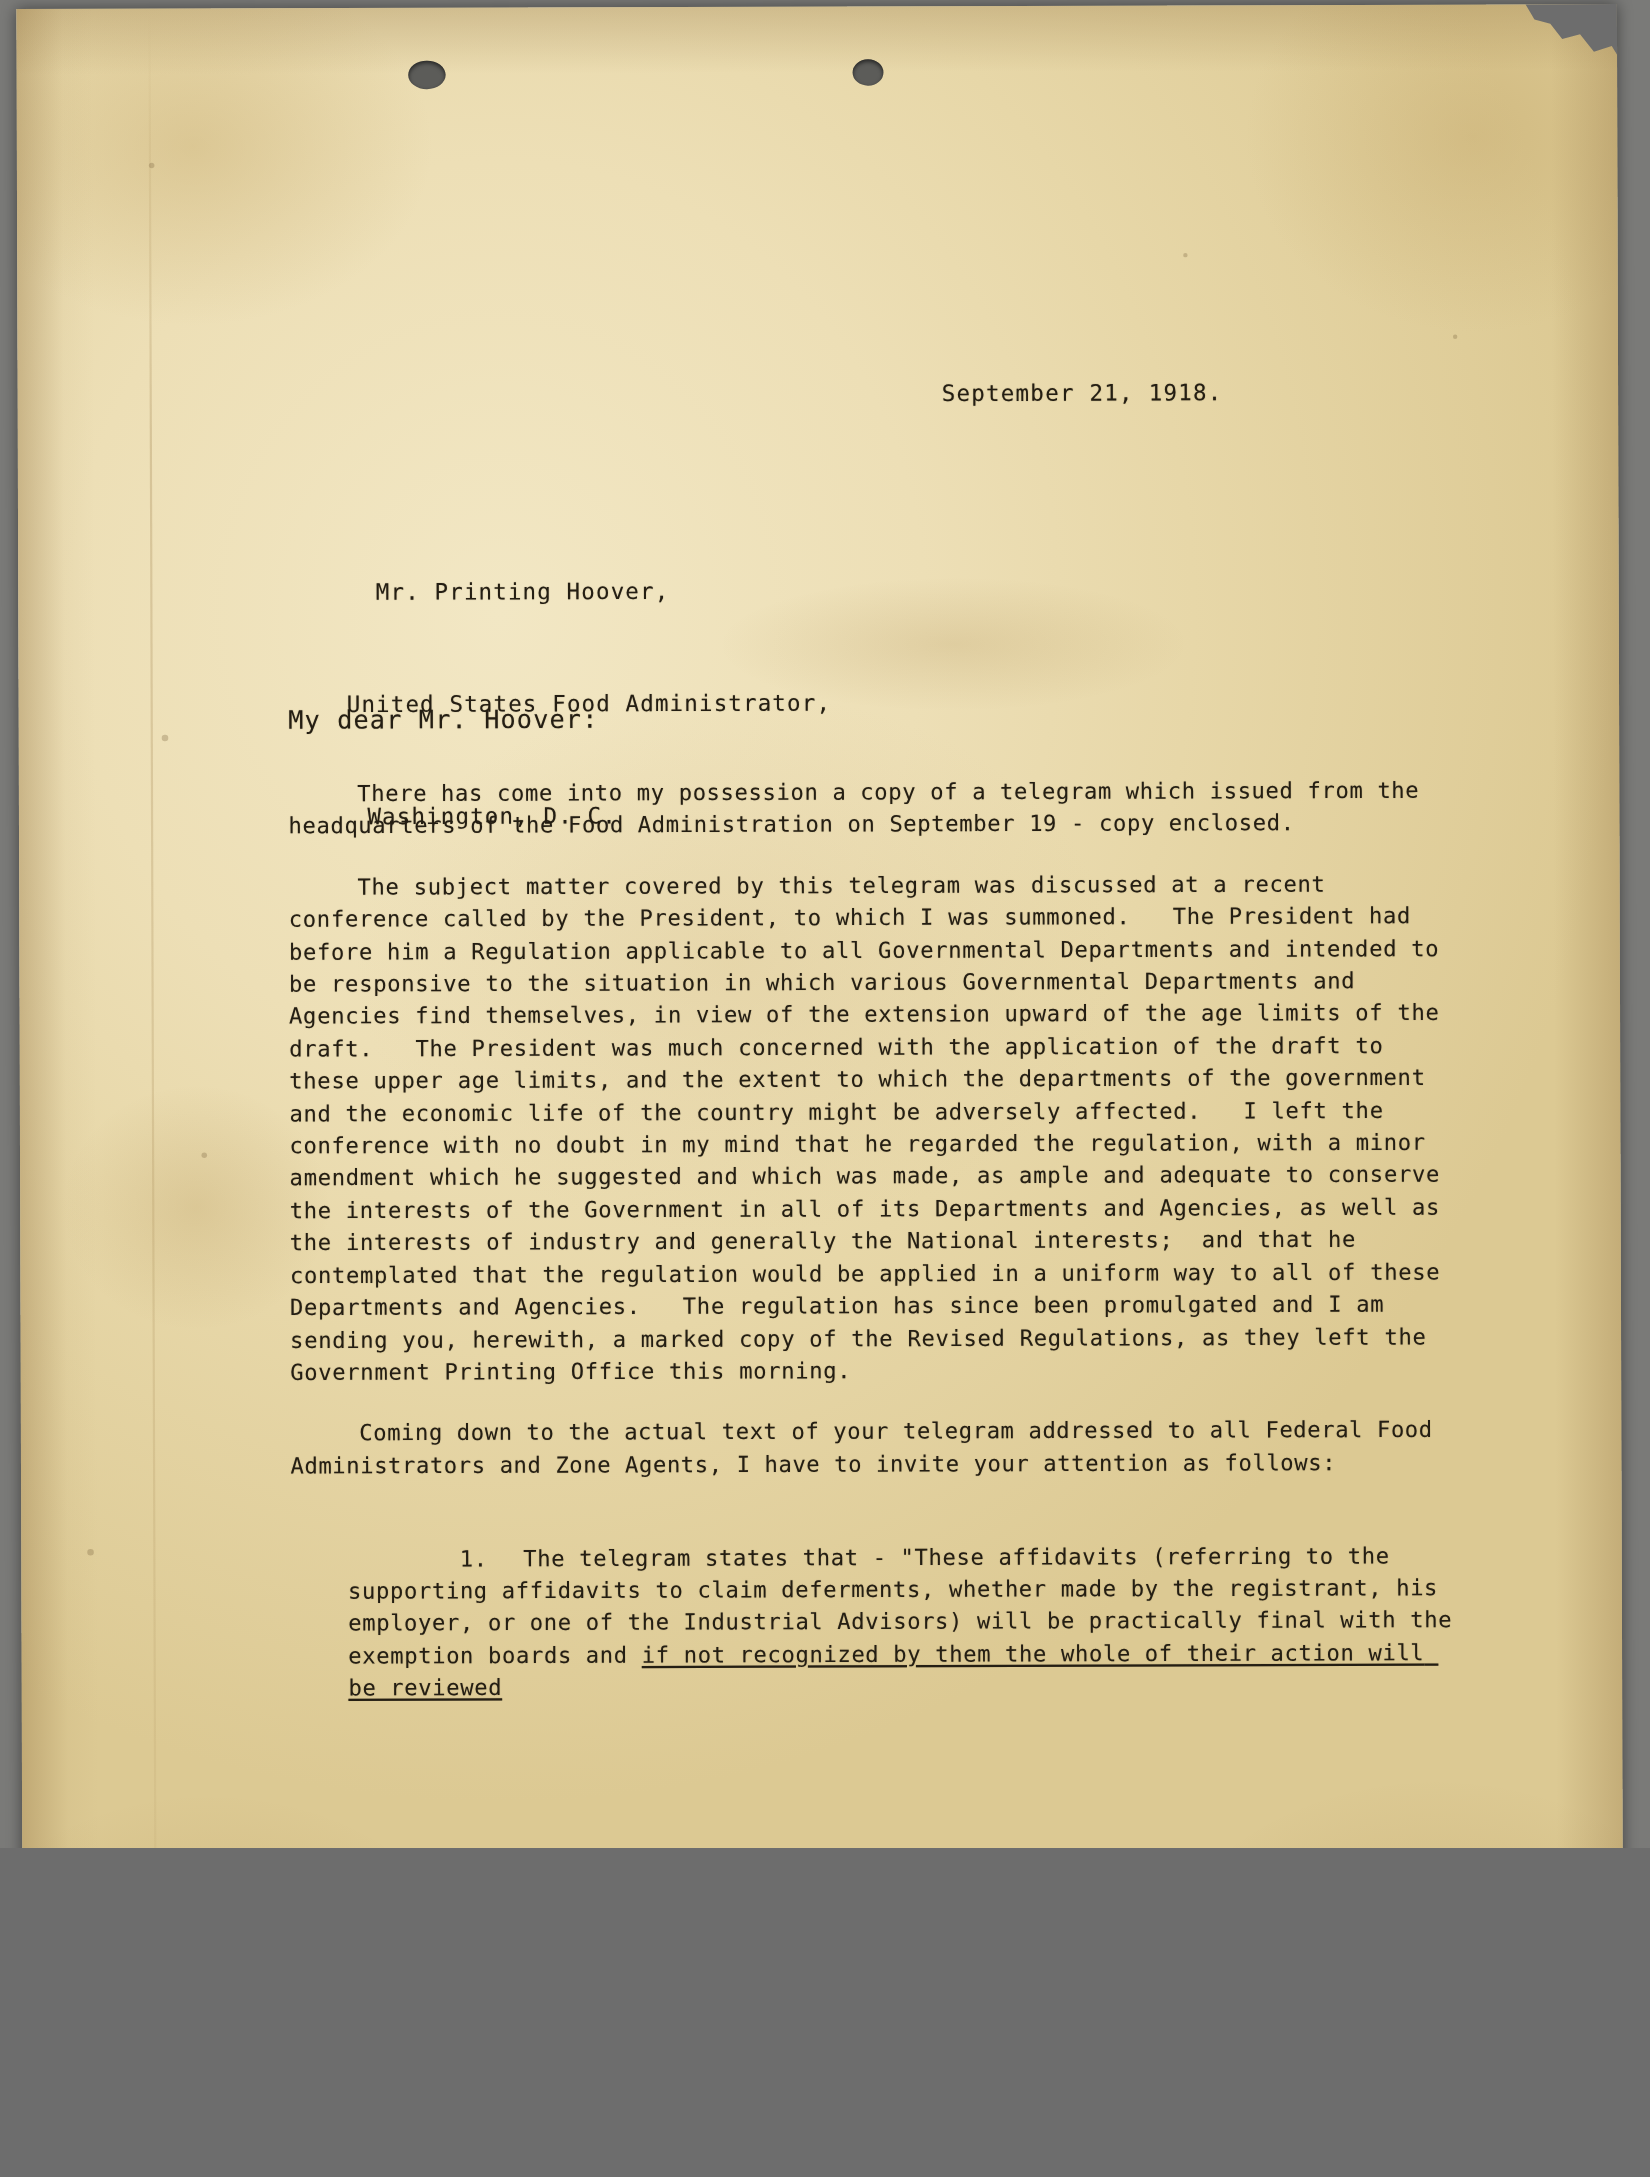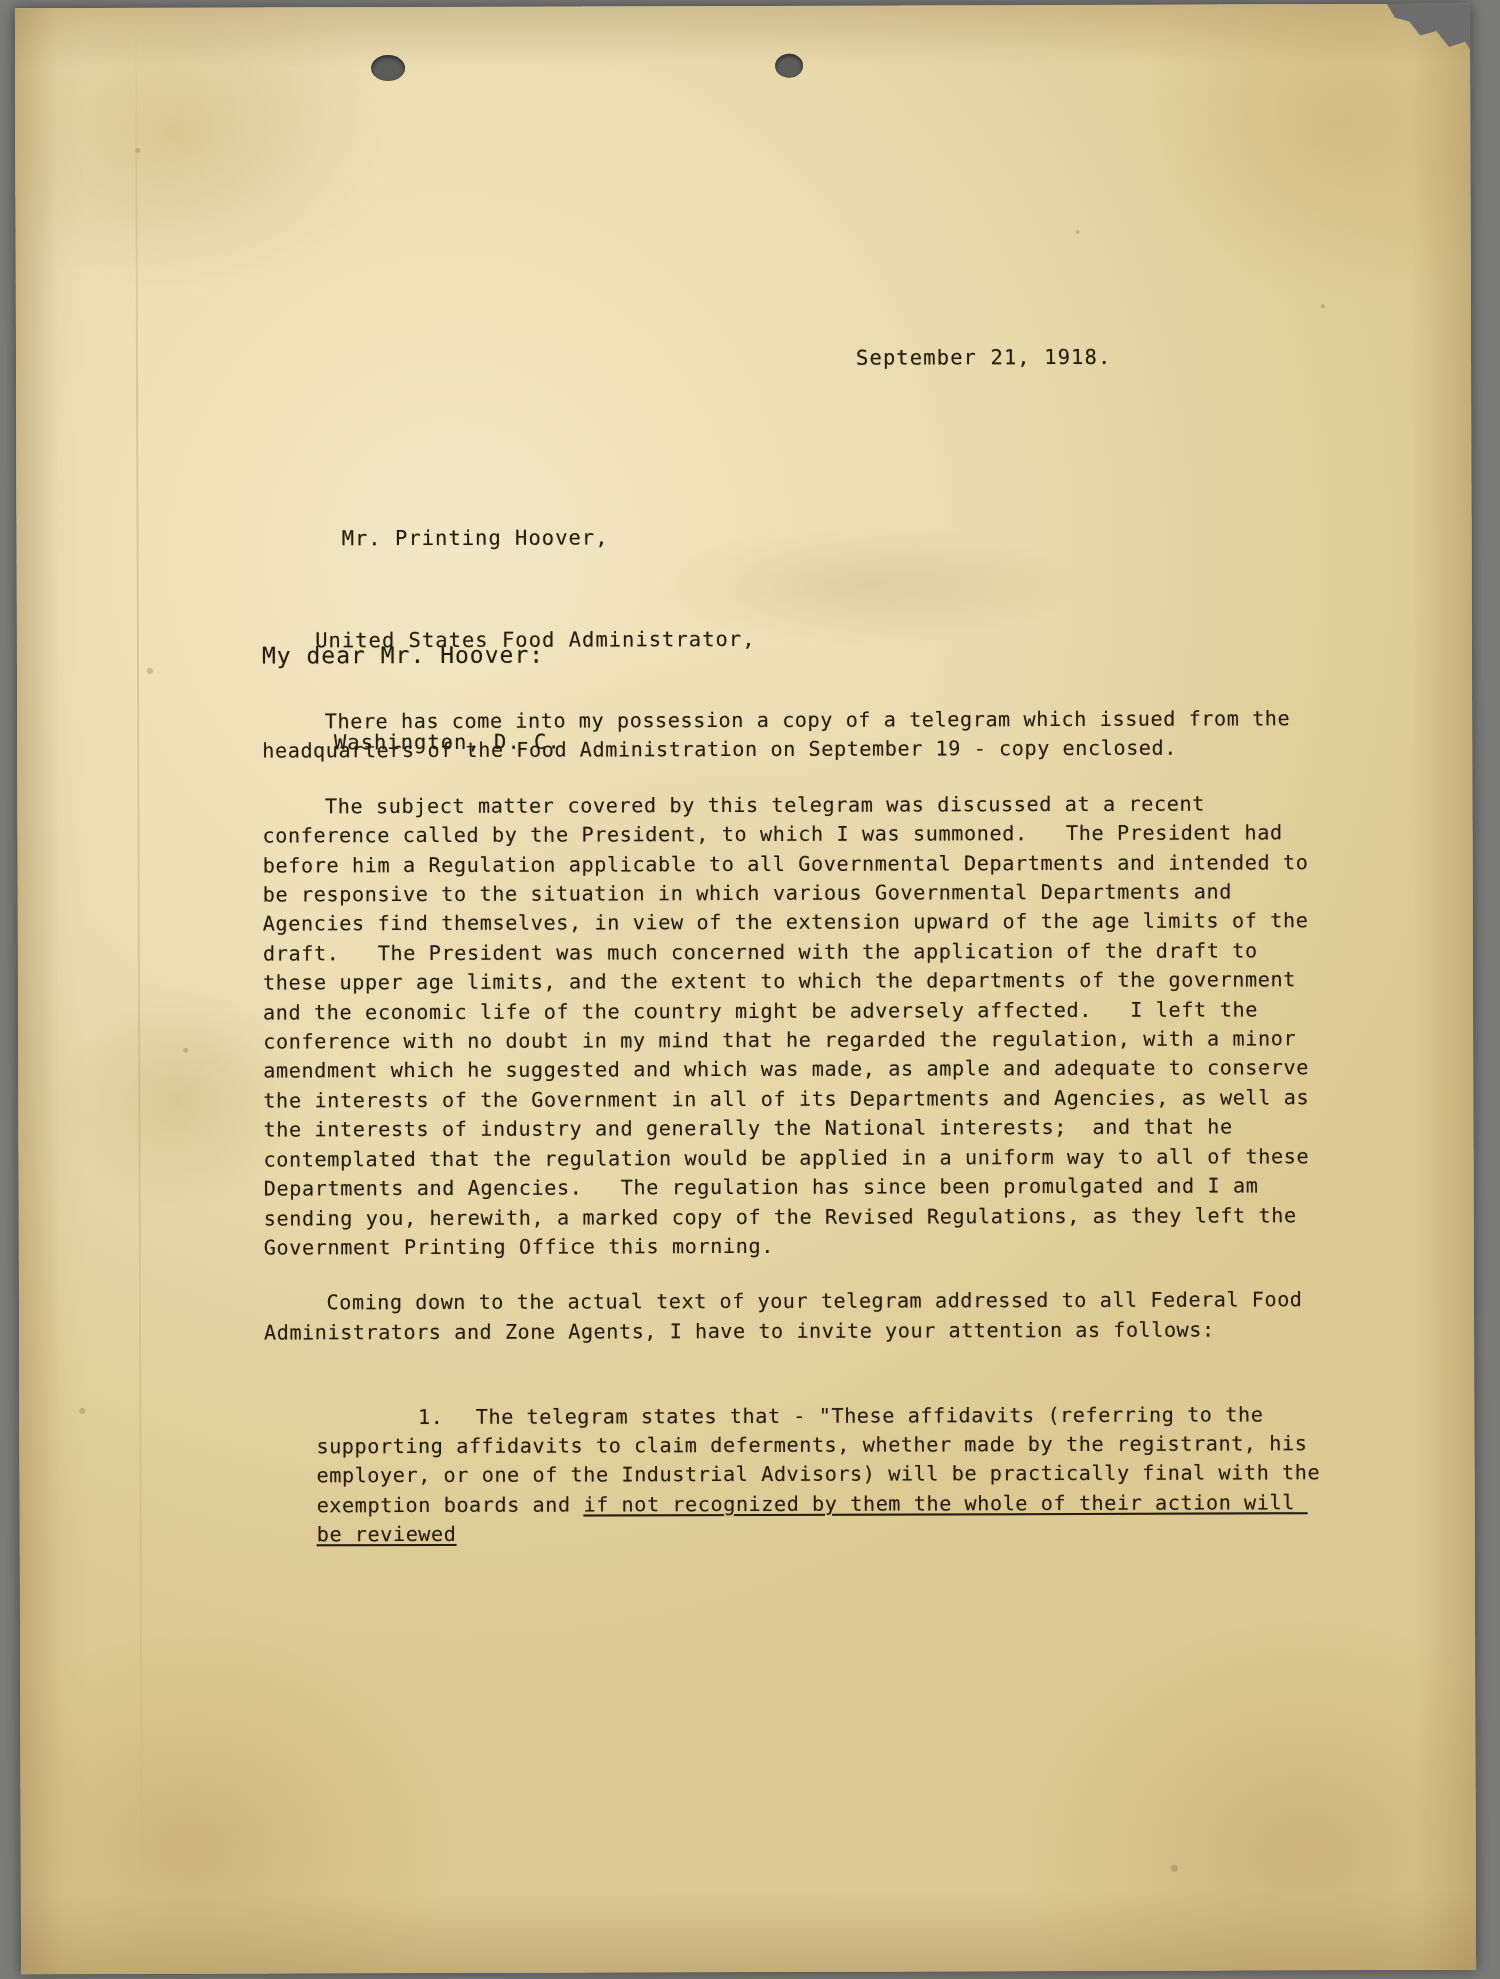--- a/index.html
+++ b/index.html
@@ -11,21 +11,21 @@
     width: 1500px;
     height: 1979px;
     overflow: hidden;
     font-family: "DejaVu Sans Mono", monospace;
   }
 
   
   #page {
     position: relative;
     width: 1500px;
-    height: 1979px;
+    height: 1680px;
     background: #7a7a78;
     overflow: hidden;
   }
 
   .paper {
     position: absolute;
     left: 18px;
     top: 6px;
     width: 1455px;
     height: 1966px;

